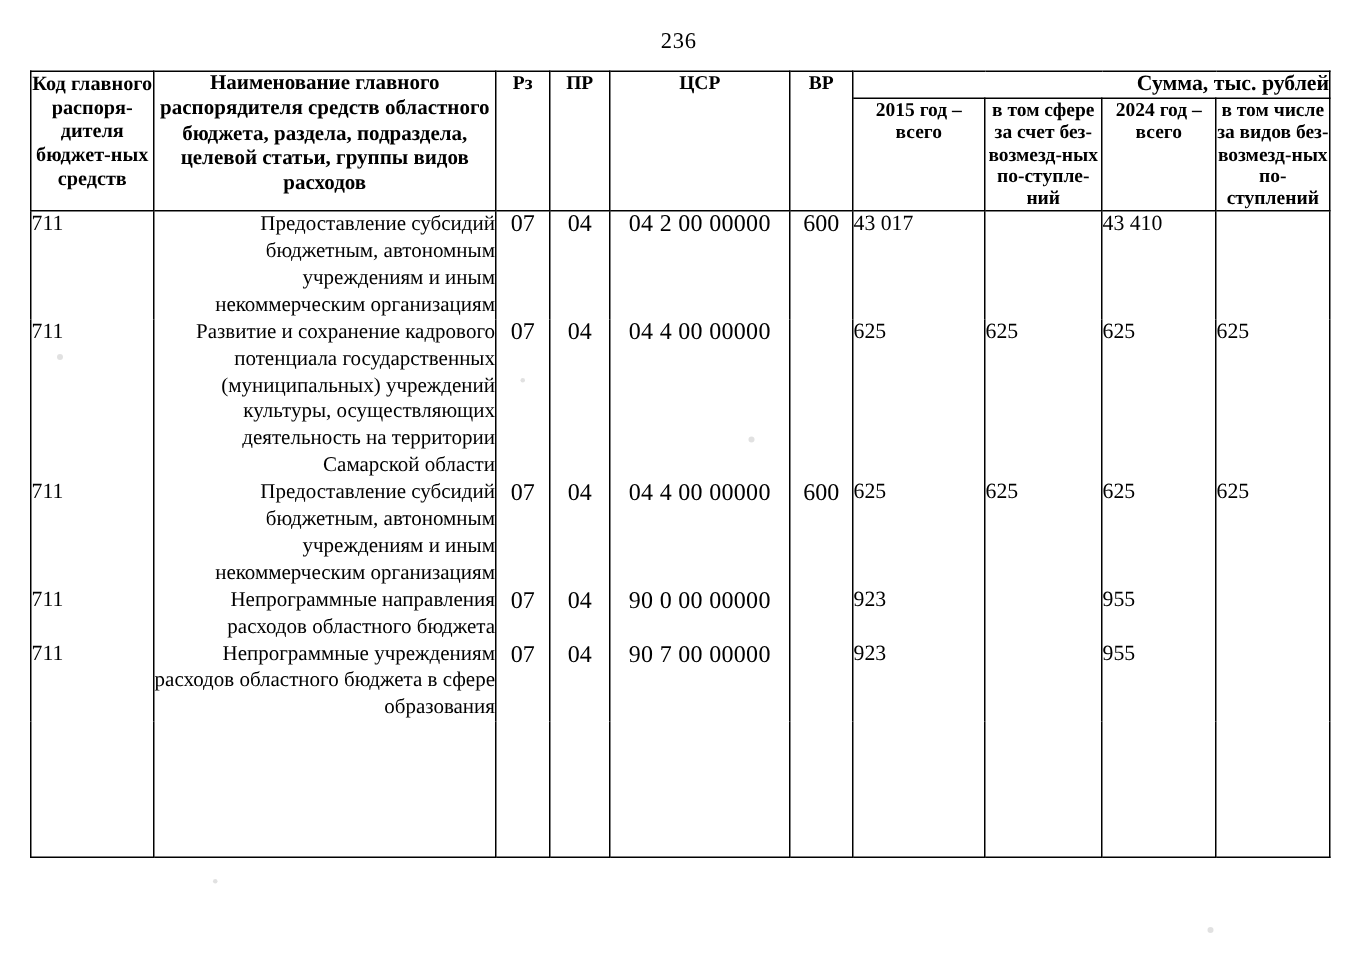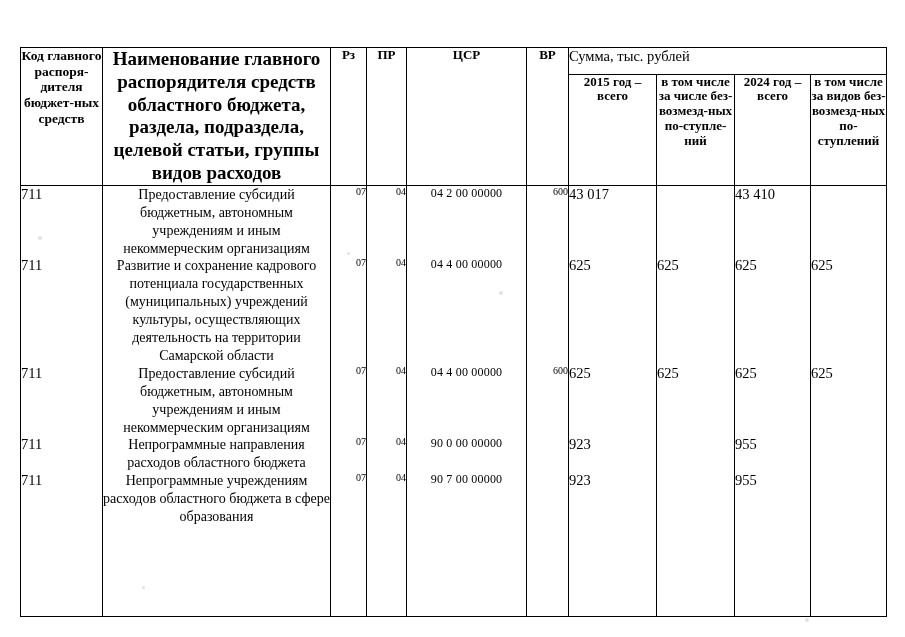--- a/index.html
+++ b/index.html
@@ -46,62 +46,62 @@
   
   th.hd {
     font-weight: bold;
     font-size: 13.5px;
     line-height: 1.16;
     text-align: center;
     padding: 4px 3px;
     vertical-align: middle;
   }
   th.hd-sum {
-    font-weight: normal;
+    font-weight: bold;
     font-size: 14.5px;
-    text-align: left;
+    text-align: right;
     padding: 5px 3px 5px;
     vertical-align: middle;
   }
   th.hd-col {
     font-weight: bold;
     font-size: 13px;
     line-height: 1.14;
     text-align: center;
     vertical-align: middle;
     padding: 4px 4px;
   }
   th.hd-name {
     font-weight: bold;
-    font-size: 19px;
+    font-size: 14px;
     line-height: 1.2;
     text-align: center;
     vertical-align: middle;
     padding: 4px 6px;
   }
   
   td.c-code {
     text-align: left;
     font-size: 14.5px;
     padding: 6px 2px 2px;
   }
   td.c-name {
-    text-align: center;
+    text-align: right;
     font-size: 14px;
     line-height: 1.28;
     padding: 6px 4px 4px 6px;
   }
   td.c-mid {
-    text-align: right;
-    font-size: 10px;
+    text-align: center;
+    font-size: 16px;
     padding: 6px 2px 2px;
   }
   td.c-csr {
     text-align: center;
-    font-size: 12px;
+    font-size: 16px;
     padding: 6px 2px 2px;
     letter-spacing: 0.2px;
   }
   td.c-num {
     font-size: 14.5px;
     padding: 6px 6px 2px;
   }
   .noborder-bottom { border-bottom: none !important; }
   .noborder-top { border-top: none !important; }
   
@@ -114,20 +114,21 @@
     background: #c9c9c9;
     border-radius: 50%;
     opacity: 0.55;
   }
 </style>
 </head>
 <body>
 
 <div class="page">
 
+  <div class="page-number">236</div>
 
   <table class="budget">
     <colgroup>
       <col style="width:82px">
       <col style="width:228px">
       <col style="width:36px">
       <col style="width:40px">
       <col style="width:120px">
       <col style="width:42px">
       <col style="width:88px">
@@ -140,21 +141,21 @@
         <th class="hd" rowspan="2">Код главного распоря-дителя бюджет-ных средств</th>
         <th class="hd-name" rowspan="2">Наименование главного распорядителя средств областного бюджета, раздела, подраздела, целевой статьи, группы видов расходов</th>
         <th class="hd-col" rowspan="2">Рз</th>
         <th class="hd-col" rowspan="2">ПР</th>
         <th class="hd-col" rowspan="2">ЦСР</th>
         <th class="hd-col" rowspan="2">ВР</th>
         <th class="hd-sum" colspan="4">Сумма, тыс. рублей</th>
       </tr>
       <tr>
         <th class="hd-col">2015 год – всего</th>
-        <th class="hd-col">в том числе за числе без-возмезд-ных по-ступле-ний</th>
+        <th class="hd-col">в том сфере за счет без-возмезд-ных по-ступле-ний</th>
         <th class="hd-col">2024 год – всего</th>
         <th class="hd-col">в том числе за видов без-возмезд-ных по-ступлений</th>
       </tr>
     </thead>
     <tbody>
       <tr>
         <td class="c-code noborder-bottom">711</td>
         <td class="c-name noborder-bottom">Предоставление субсидий бюджетным, автономным учреждениям и иным некоммерческим организациям</td>
         <td class="c-mid noborder-bottom">07</td>
         <td class="c-mid noborder-bottom">04</td>

